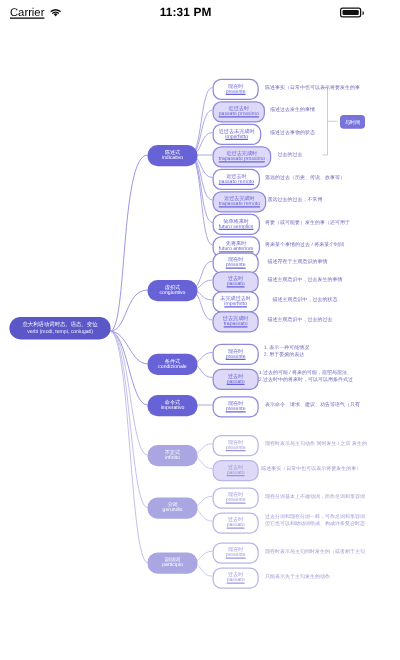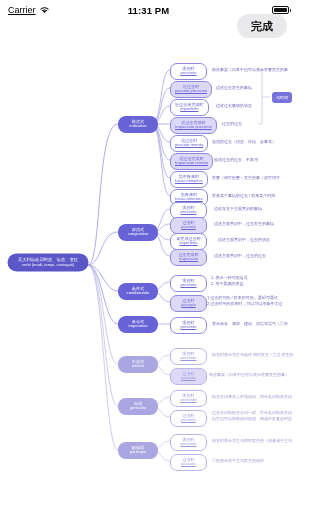--- a/index.html
+++ b/index.html
@@ -108,21 +108,20 @@
       </span>
     </div>
     <div class="sb-center">11:31 PM</div>
     <div class="sb-right">
       <span class="battery">
           <i></i>
         </span>
     </div>
   </div>
 
-  <button class="done-btn">完成</button>
 
   <div class="canvas">
 
     <svg class="links" viewBox="0 0 297 482">
       <g fill="none" stroke="#8d89dd" stroke-width=".7">
 
         <path d="M88 219 C102 219 96 78 118 78"></path>
         <path d="M88 219 C102 219 100 186 118 186"></path>
         <path d="M88 219 C102 219 104 245 118 245"></path>
         <path d="M88 219 C102 219 104 278 118 278"></path>

